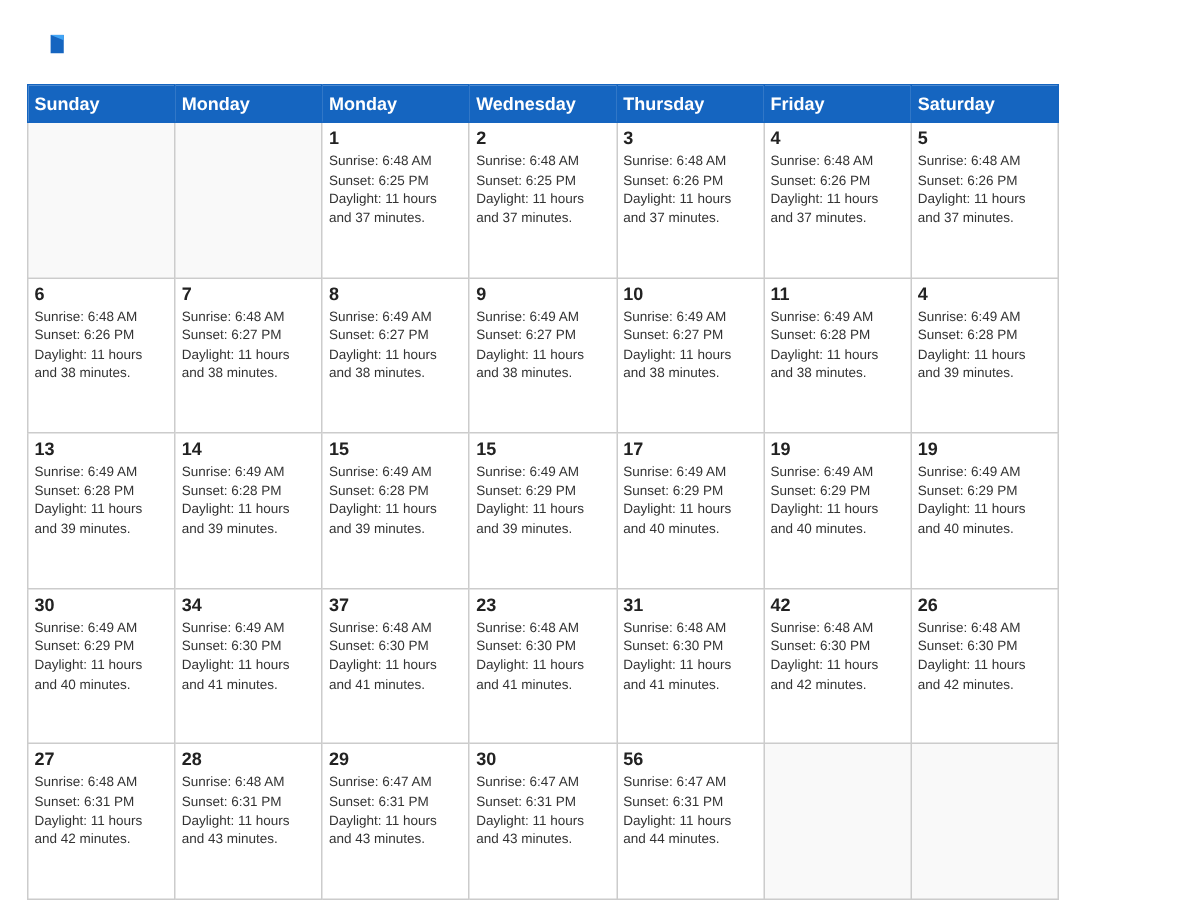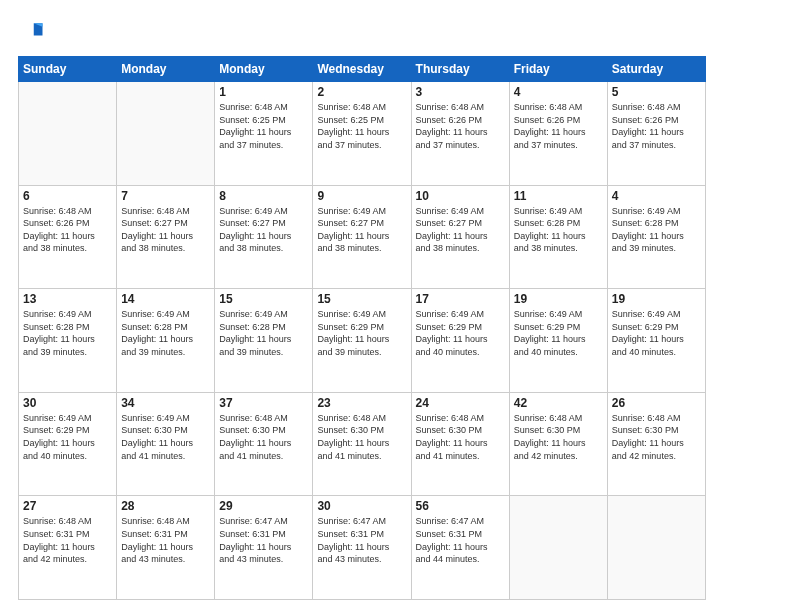--- a/index.html
+++ b/index.html
@@ -300,21 +300,21 @@
 and 41 minutes.</div>
           </td>
           <td>
             <span class="day-num">23</span>
             <div class="day-info" style="white-space: pre-line;">Sunrise: 6:48 AM
 Sunset: 6:30 PM
 Daylight: 11 hours
 and 41 minutes.</div>
           </td>
           <td>
-            <span class="day-num">24</span>
+            <span class="day-num">31</span>
             <div class="day-info" style="white-space: pre-line;">Sunrise: 6:48 AM
 Sunset: 6:30 PM
 Daylight: 11 hours
 and 41 minutes.</div>
           </td>
           <td>
             <span class="day-num">42</span>
             <div class="day-info" style="white-space: pre-line;">Sunrise: 6:48 AM
 Sunset: 6:30 PM
 Daylight: 11 hours

